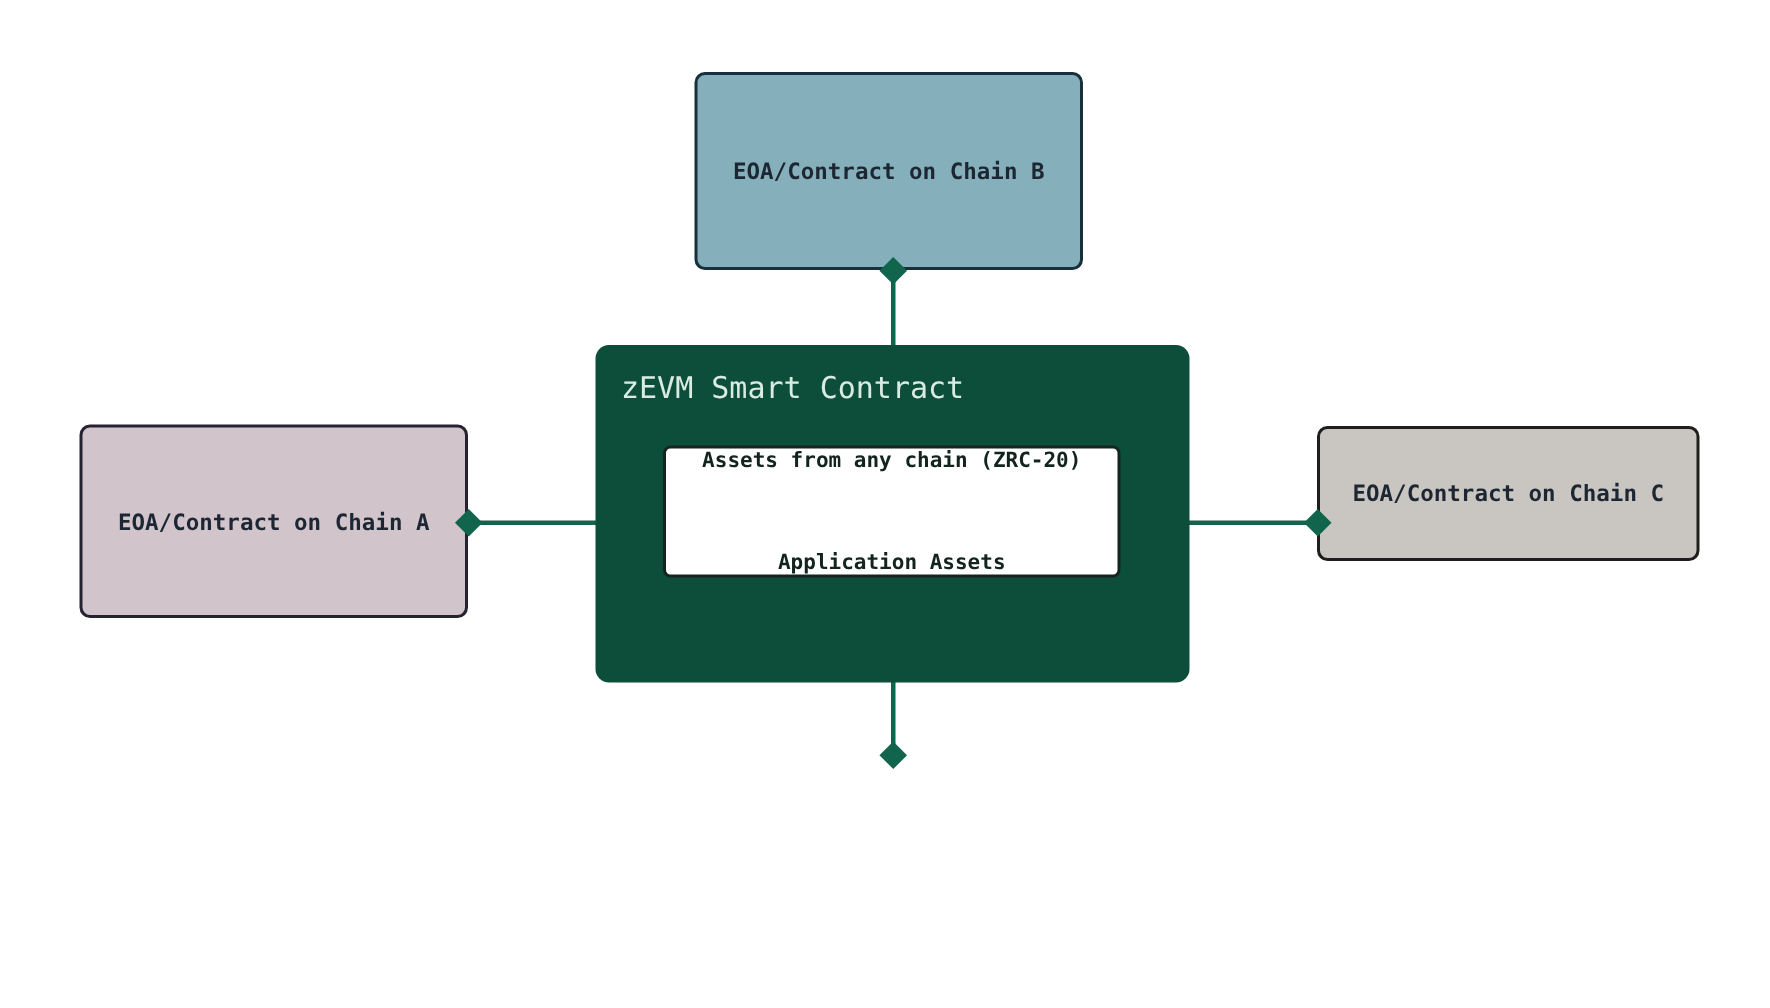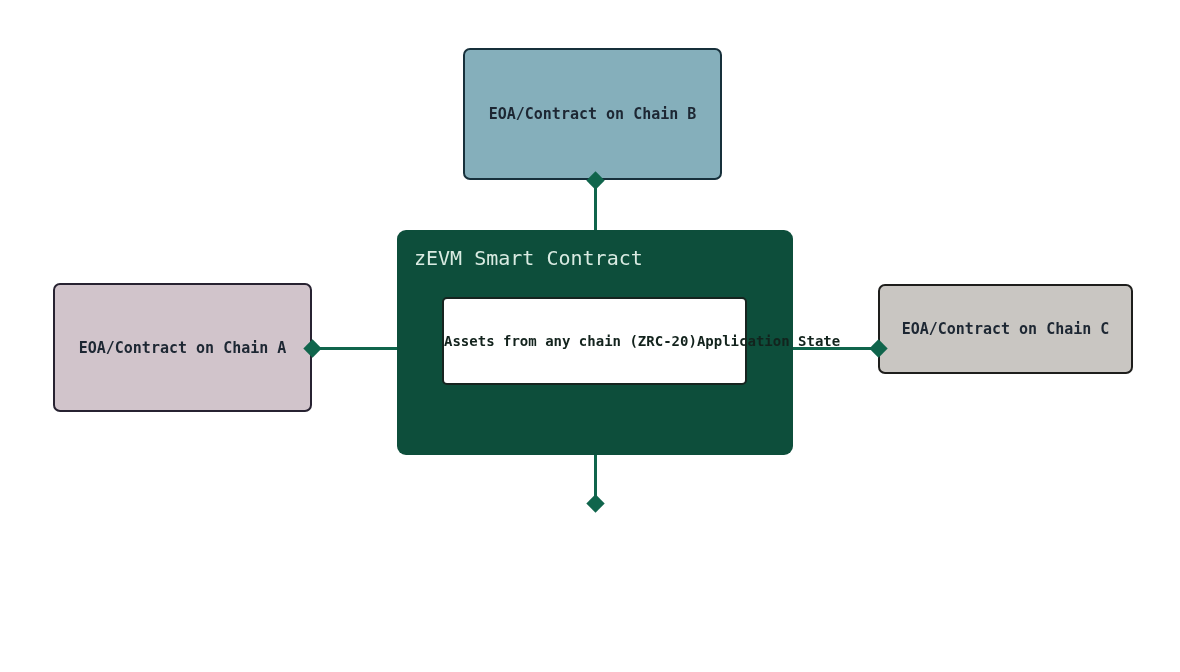--- a/index.html
+++ b/index.html
@@ -63,21 +63,21 @@
     white-space: nowrap;
   }
   .inner-box {
     position: absolute;
     left: 45px; top: 67px; width: 305px; height: 88px;
     background: var(--inner-fill);
     border: 2px solid var(--inner-border);
     border-radius: 5px;
     box-sizing: border-box;
     display: flex;
-    flex-direction: row;
+    flex-direction: column;
     align-items: center;
     justify-content: space-between;
     font-size: 14px;
     font-weight: 600;
     color: var(--inner-text);
   }
   .inner-line { white-space: nowrap; }
   
   .connector {
     position: absolute;
@@ -123,17 +123,17 @@
     <span>EOA/Contract on Chain B</span>
   </div>
   <div class="node node-right">
     <span>EOA/Contract on Chain C</span>
   </div>
 
   <div class="center-node">
     <div class="center-title">zEVM Smart Contract</div>
     <div class="inner-box">
       <div class="inner-line">Assets from any chain (ZRC-20)</div>
-      <div class="inner-line">Application State</div>
+      <div class="inner-line">Application Assets</div>
     </div>
   </div>
 
 </div>
 
 </body></html>

